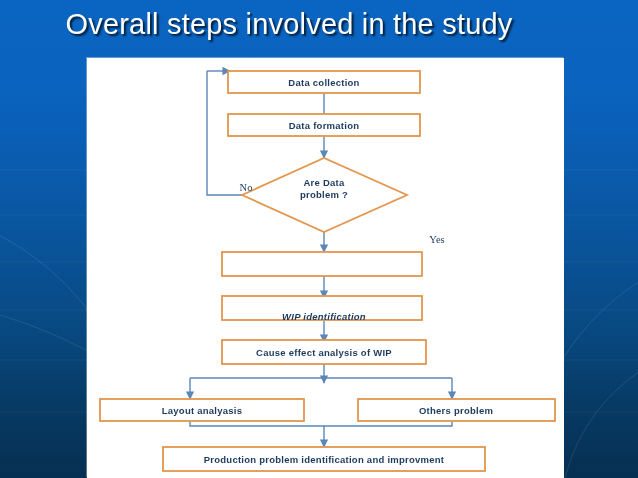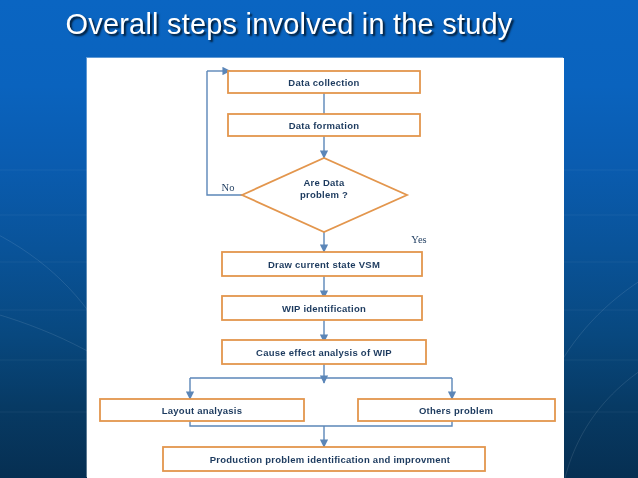--- a/index.html
+++ b/index.html
@@ -70,20 +70,21 @@
     pointer-events: none;
   }
   .edge-label {
     position: absolute;
     color: #1c3a5e;
     font-size: 10.5px;
     font-family: "Liberation Serif", serif;
     white-space: nowrap;
     transform: translate(-50%, -50%);
     pointer-events: none;
+    margin-left: 18px;
   }
   .diamond-label {
     line-height: 12px;
   }
 </style>
 </head>
 <body>
 
 <div id="slide">
 
@@ -149,30 +150,29 @@
 
     <div class="node-label" style="left:237px; top:24px;">Data collection</div>
 
     <div class="node-label" style="left:237px; top:67px;">Data formation</div>
 
     <div class="node-label diamond-label" style="left:237px; top:131px;">
       <div>Are Data</div>
       <div>problem ?</div>
     </div>
 
-    <div class="node-label" style="left:237px; top:206px;">Draw current state VSM</div>
 
-    <div class="node-label" style="left:237px; top:250px;">WIP identification</div>
+    <div class="node-label" style="left:237px; top:258px;font-style:italic;">WIP identification</div>
 
     <div class="node-label" style="left:237px; top:294px;">Cause effect analysis of WIP</div>
 
     <div class="node-label" style="left:115px; top:352px;">Layout analyasis</div>
 
     <div class="node-label" style="left:369px; top:352px;">Others problem</div>
 
-    <div class="node-label" style="left:237px; top:401px;margin-left:6px;">Production problem identification and improvment</div>
+    <div class="node-label" style="left:237px; top:401px;">Production problem identification and improvment</div>
 
     <div class="edge-label" style="left:141px; top:129px;">No</div>
 
     <div class="edge-label" style="left:332px; top:181px;">Yes</div>
 
   </div>
 </div>
 
 </body></html>

